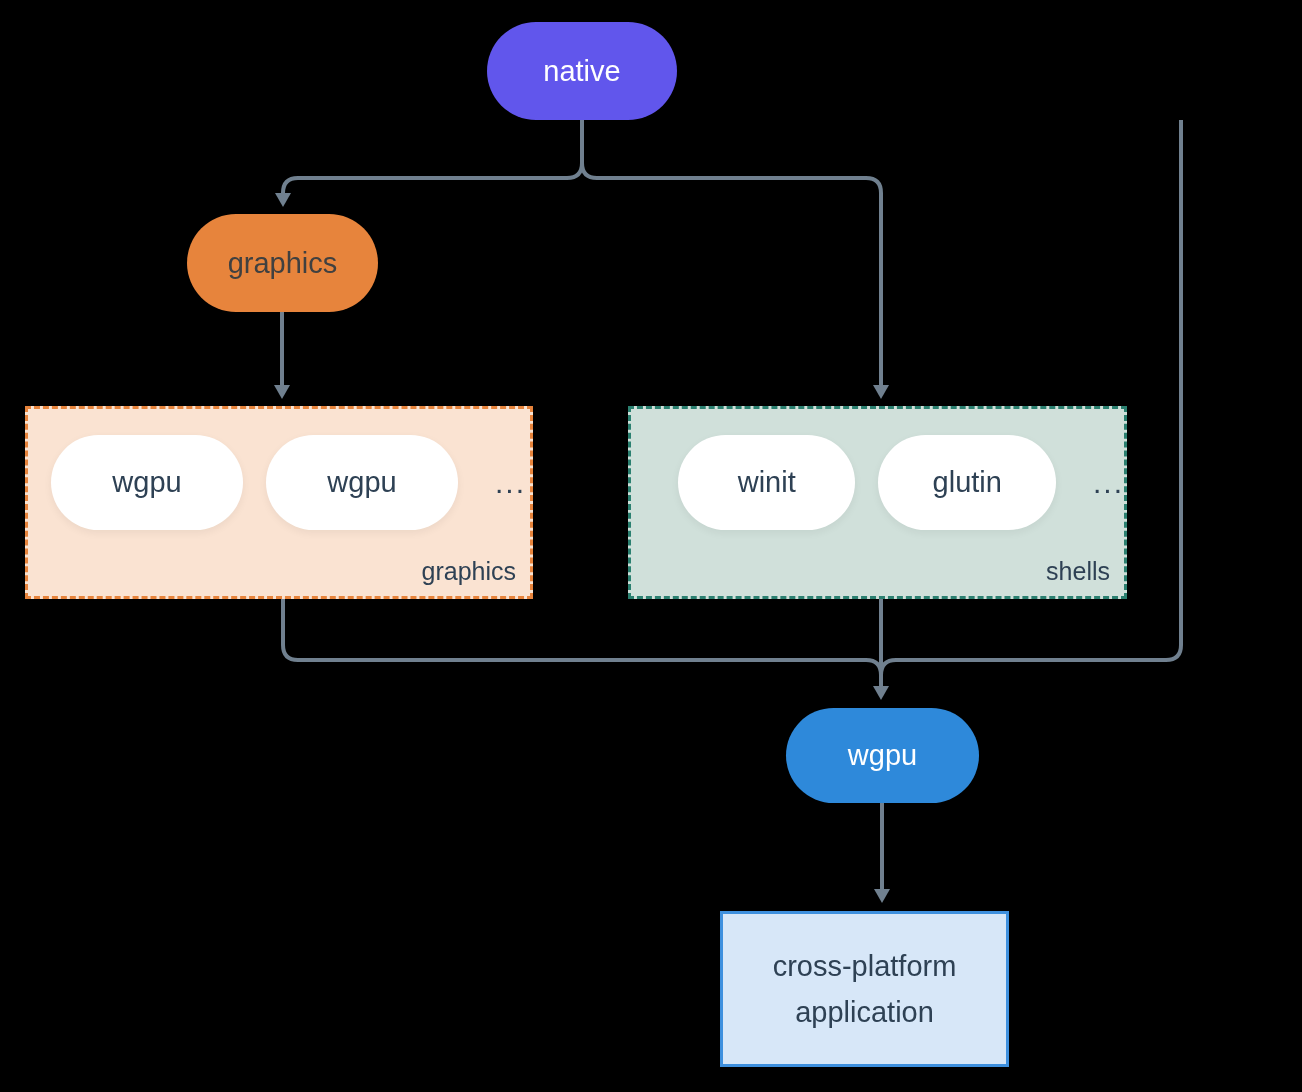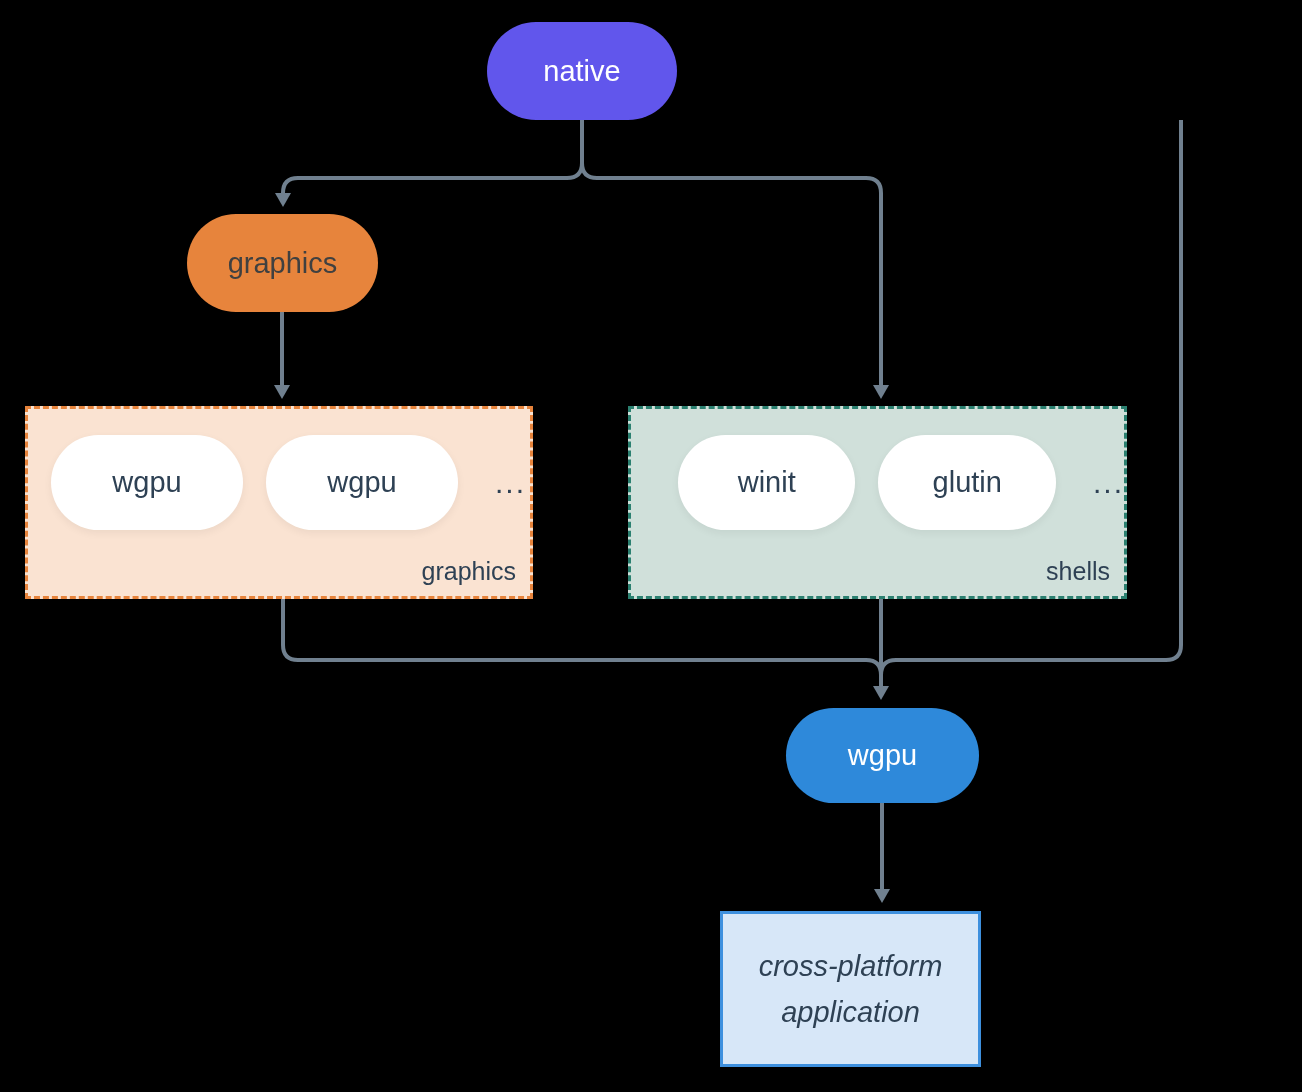--- a/index.html
+++ b/index.html
@@ -155,18 +155,18 @@
       </div>
       <div class="ellipsis">...</div>
     </div>
     <div class="group-label">shells</div>
   </div>
 
   <div class="pill blue" style="left:786px; top:708px; width:193px; height:95px;">
     <span>wgpu</span>
   </div>
 
-  <div class="app-box" style="left:720px; top:911px; width:261px; height:156px;font-style:italic;">
+  <div class="app-box" style="left:720px; top:911px; width:289px; height:156px;">
     <span>cross-platform</span>
     <span>application</span>
   </div>
 
 </div>
 
 </body></html>

